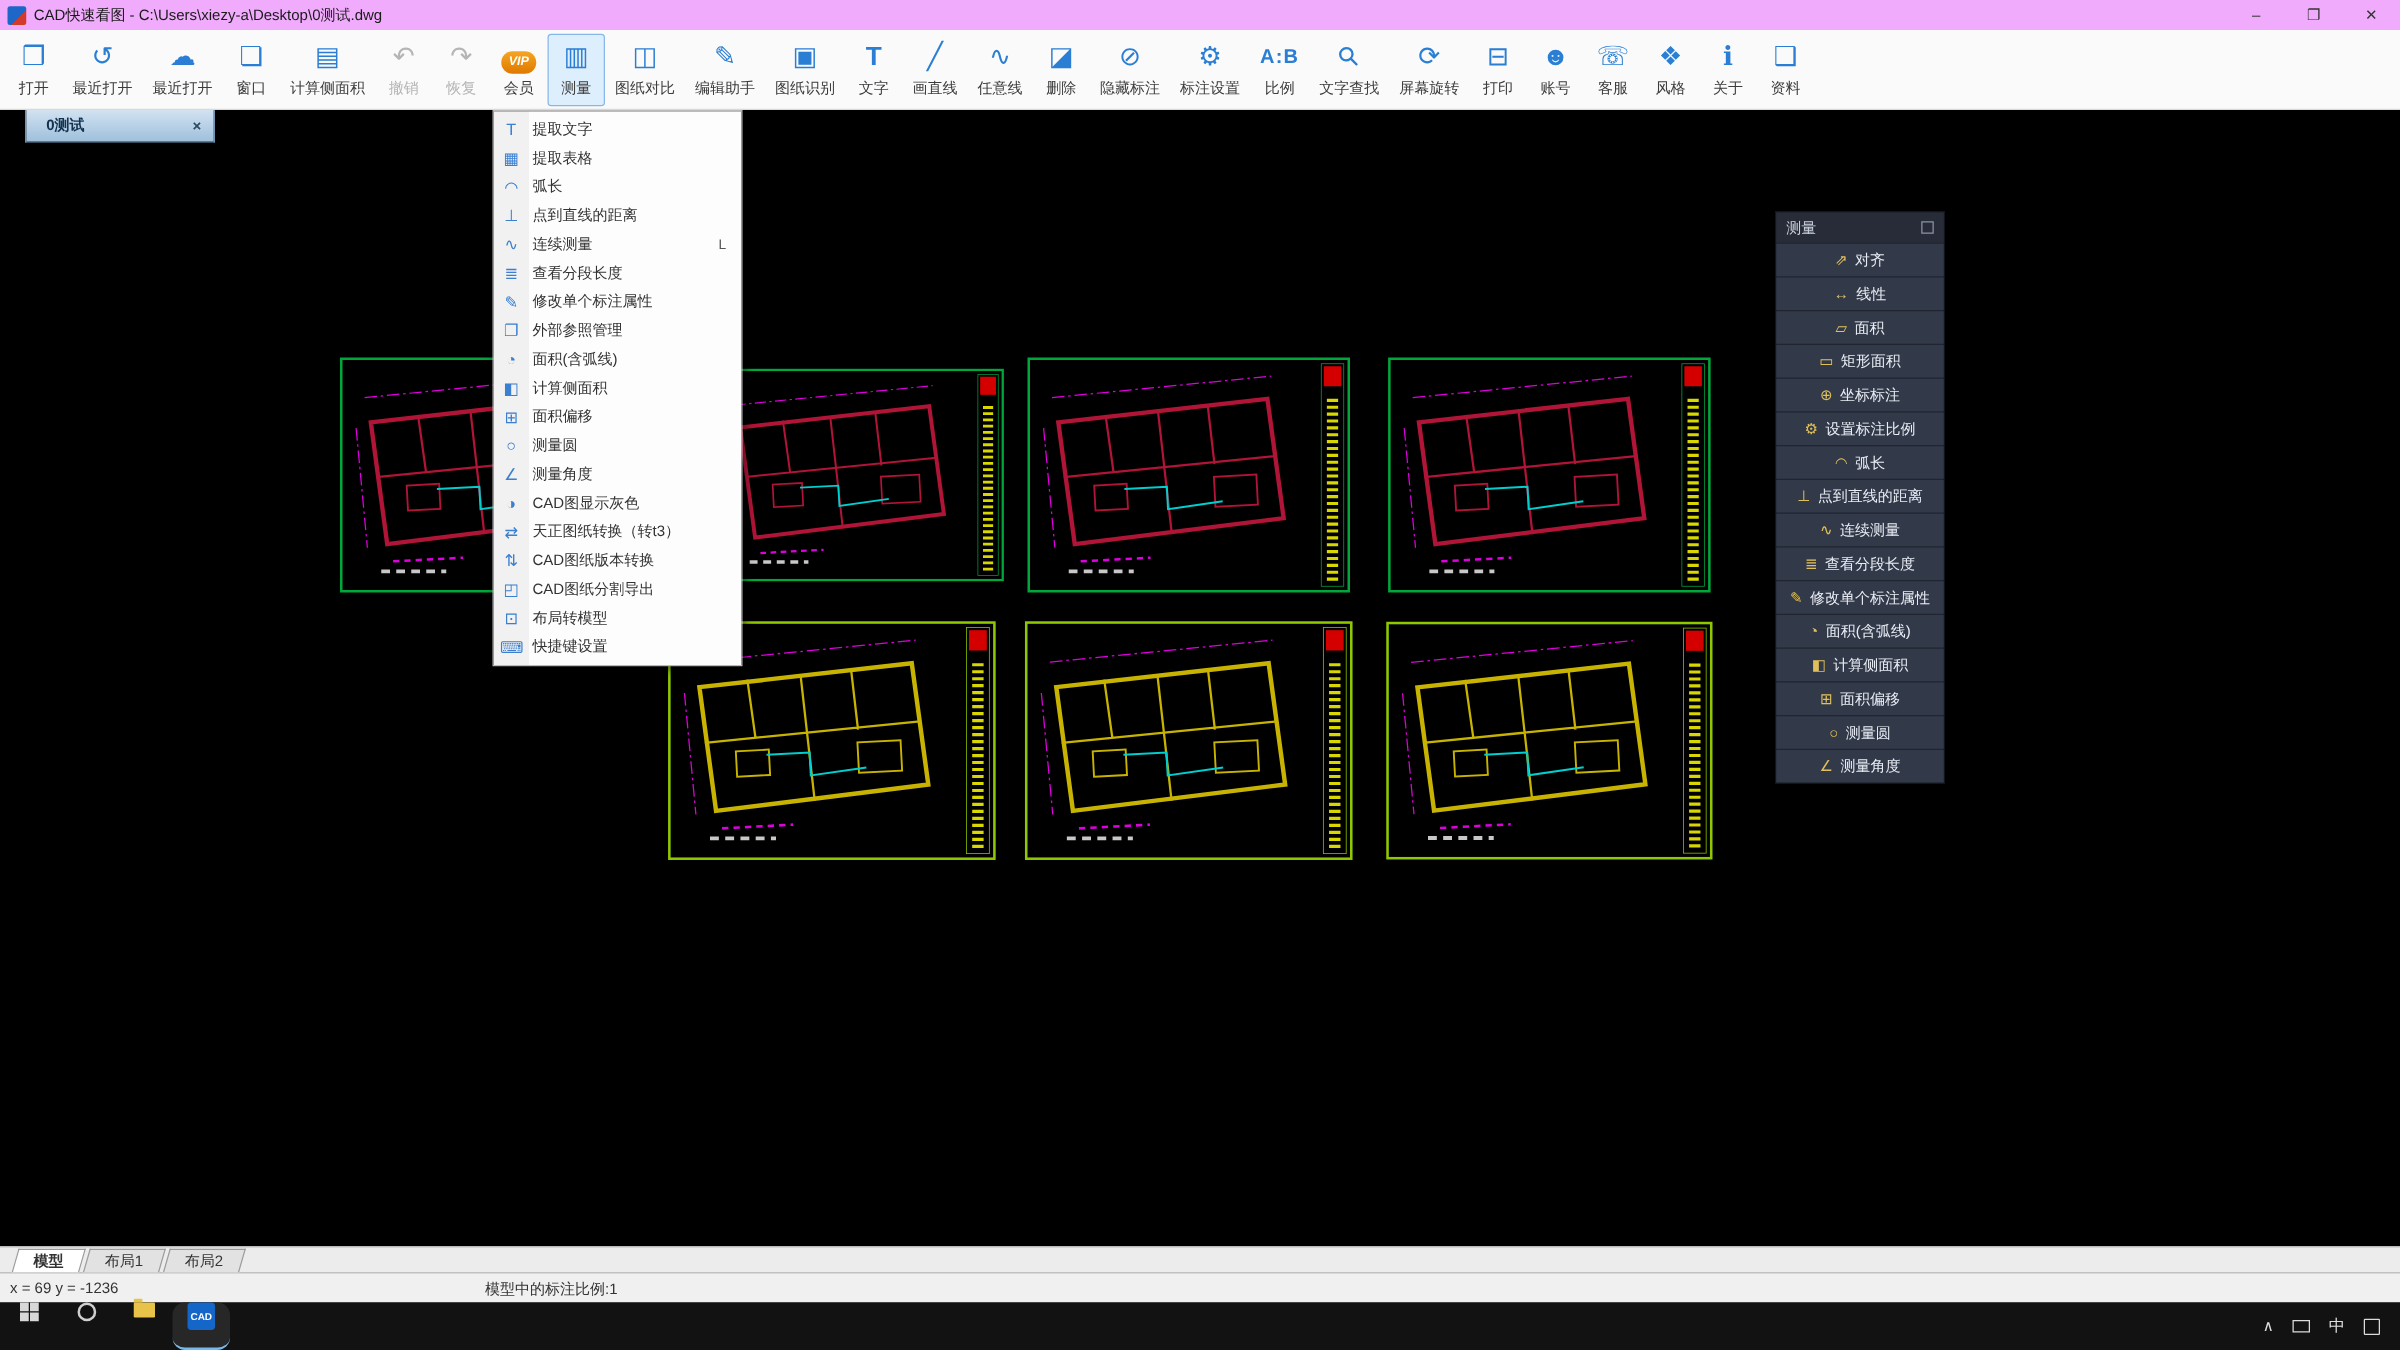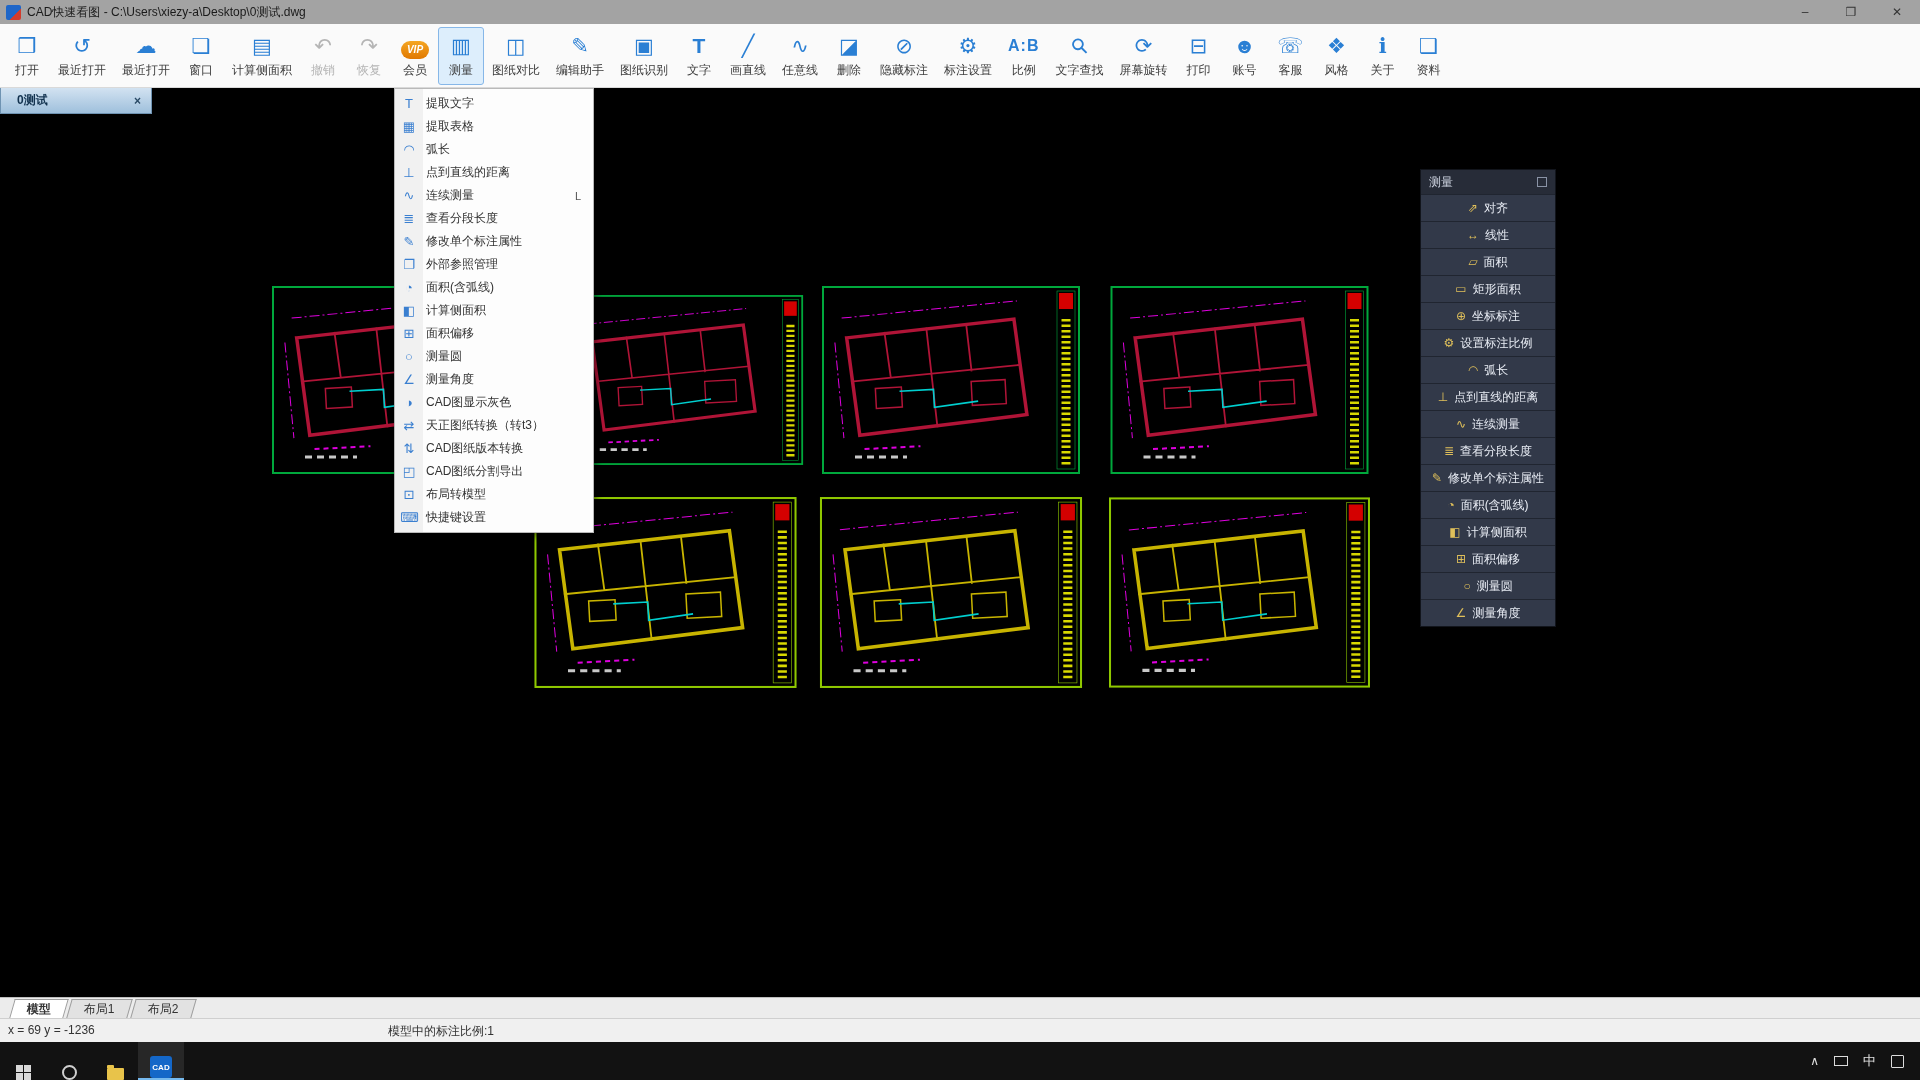--- a/index.html
+++ b/index.html
@@ -1,21 +1,21 @@
 <!DOCTYPE html>
 <html style="--accent: #2a7fd4; --active_bg: #ddeefc; --active_border: #86b7e8; --canvas_bg: #000000; --banner_text: #4aa0e6; --menu_icon: #3a7fd0; --panel_icon: #e0c05a; --frame_green: #00a83c; --frame_green2: #8fc800; --wall_red: #b01437; --wall_yellow: #c8b400; --magenta: #de00de; --cyan: #00cfcf; --yellow: #d8d800; --redblock: #d40000; --spec: #c8c8c8;"><head>
 <meta charset="utf-8">
 <style>
   * { box-sizing: border-box; margin: 0; padding: 0; }
   body { width:1920px; height:1080px; overflow:hidden; background:#000;
          font-family:"Liberation Sans","DejaVu Sans",sans-serif; }
   .app { position:relative; width:1920px; height:1080px; }
 
   
-  .titlebar { position:absolute; top:0; left:0; right:0; height:24px; background:#a3a3a3;
+  .titlebar { position:absolute; top:0; left:0; right:0; height:24px; background:#f0abfc;
               display:flex; align-items:center; padding-left:6px; font-size:12px; color:#1a1a1a; z-index:60; }
   .app-icon { width:15px; height:15px; border-radius:2px; margin-right:6px;
               background:linear-gradient(135deg,#1e66c8 62%,#d23b2c 62%); }
   .title-text { white-space:nowrap; }
   .win-controls { margin-left:auto; display:flex; height:100%; }
   .wc { width:46px; display:flex; align-items:center; justify-content:center; font-size:12px; color:#333; }
 
   
   .toolbar { position:absolute; top:24px; left:0; right:0; height:64px; background:#fafafa;
              border-bottom:1px solid #d9d9d9; display:flex; align-items:center; padding:0 4px; z-index:60; }
@@ -28,21 +28,21 @@
   [data-name="vip-member-button"] .tb-icon { font-size:10px; font-weight:bold; font-style:italic; color:#fff;
       background:linear-gradient(#f5a623,#e07800); border-radius:9px; padding:0 6px; height:18px; line-height:18px; margin-top:8px; }
   [data-name="scale-button"] .tb-icon { font-size:16px; font-weight:bold; letter-spacing:1px; line-height:26px; }
   [data-name="text-button"] .tb-icon { font-weight:bold; }
   [data-name="text-search-button"] .tb-icon { display:inline-block; transform:rotate(-45deg); }
 
   
   .workspace { position:absolute; top:88px; left:0; width:1920px; height:909px;
                background:var(--canvas_bg); overflow:hidden; }
 
-  .tabstrip { position:absolute; top:0; left:0; height:26px; display:flex; z-index:10; }
+  .tabstrip { position:absolute; top:0; left:0; height:26px; display:flex; z-index:10;padding-left:20px; }
   .doc-tab { display:flex; align-items:center; padding:0 10px 0 16px; min-width:152px; justify-content:space-between;
              background:linear-gradient(#d2e2f1,#9fc0dc); border:1px solid #6f93b2; border-top:none;
              color:#12324f; font-size:12px; font-weight:bold; }
   .tab-close { font-size:12px; color:#2a4a66; margin-left:24px; }
 
   
   .menu { position:absolute; left:394px; top:0; width:200px; padding:3px 0;
           background:linear-gradient(to right,#f1f1f1 28px,#fdfdfd 28px);
           border:1px solid #b9b9b9; box-shadow:2px 3px 7px rgba(0,0,0,.5); z-index:40; }
   .menu-item { height:23px; display:flex; align-items:center; gap:8px; padding:0 8px 0 5px; font-size:12px; color:#333; }
@@ -88,21 +88,21 @@
 
   
   .statusbar { position:absolute; top:1018px; left:0; right:0; height:24px; background:#f0f0f0;
                border-top:1px solid #cfcfcf; font-size:12px; color:#333; z-index:60; }
   .status-coords { position:absolute; left:8px; top:4px; }
   .status-scale  { position:absolute; left:388px; top:4px; }
 
   
   .taskbar { position:absolute; top:1042px; left:0; right:0; height:38px; background:#121212;
              display:flex; align-items:center; z-index:70; }
-  .tk-btn { width:46px; height:38px; display:flex; align-items:flex-end; justify-content:center; }
+  .tk-btn { width:46px; height:38px; display:flex; align-items:flex-start; justify-content:center;border-radius:10px; }
   .start-grid { display:grid; grid-template-columns:7px 7px; grid-template-rows:7px 7px; gap:1px; }
   .start-grid span { background:#d8d8d8; }
   .cortana { width:15px; height:15px; border:2px solid #cfcfcf; border-radius:50%; }
   .folder { width:17px; height:12px; background:#e8c34a; border-radius:1px; position:relative; }
   .folder::before { content:""; position:absolute; top:-3px; left:0; width:7px; height:3px;
                     background:#e8c34a; border-radius:1px 1px 0 0; }
   .cad-btn { background:#272727; border-bottom:2px solid #76b9ed; }
   .cad-logo { width:22px; height:22px; background:#1467c8; border-radius:3px; color:#fff; font-size:8px;
               font-weight:bold; display:flex; align-items:center; justify-content:center; }
   .tray { margin-left:auto; display:flex; align-items:center; gap:15px; padding-right:16px; color:#e0e0e0; }

